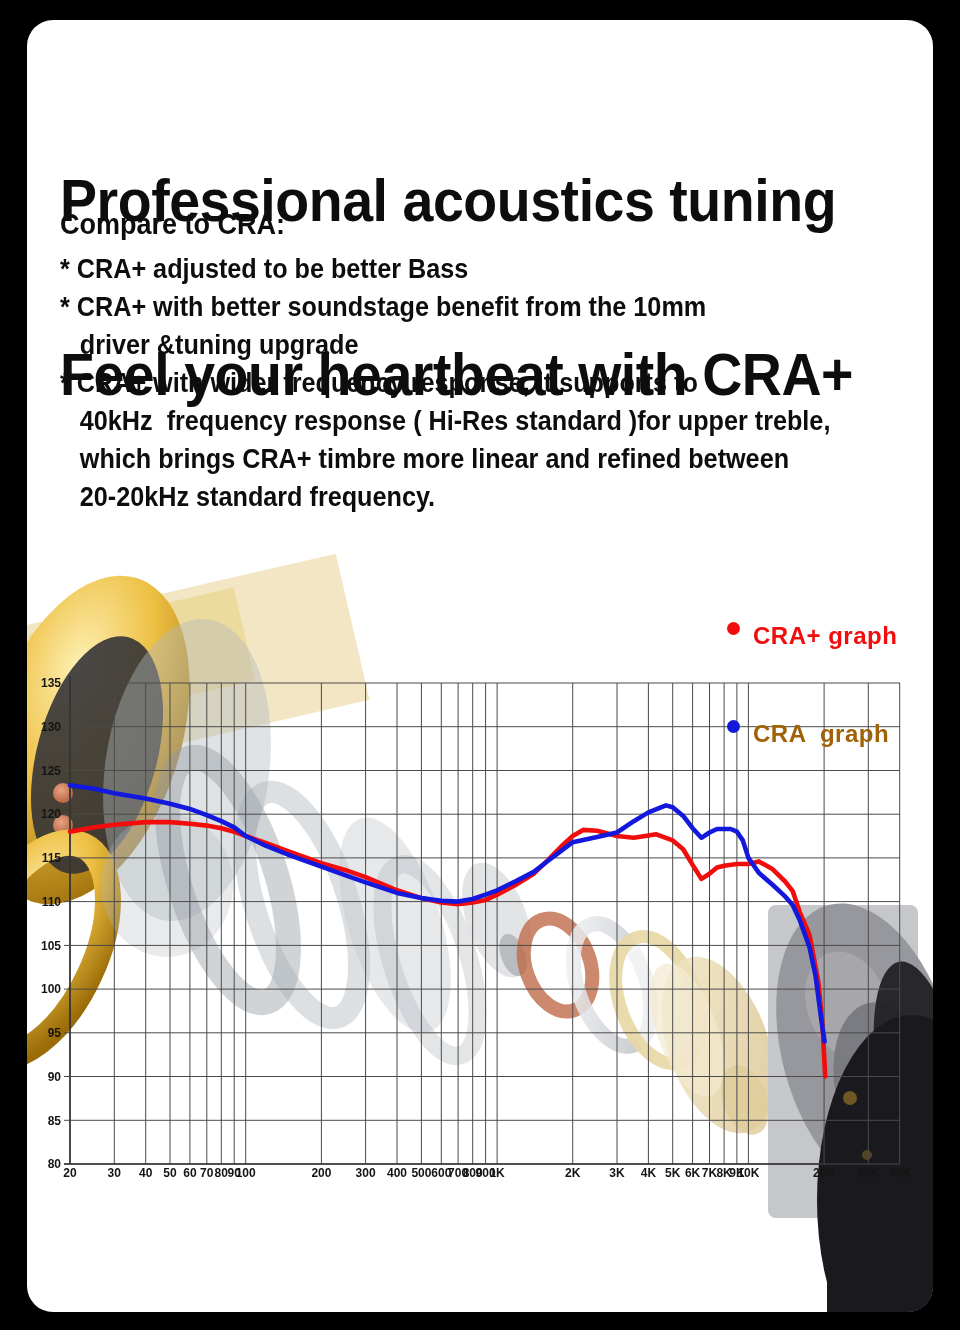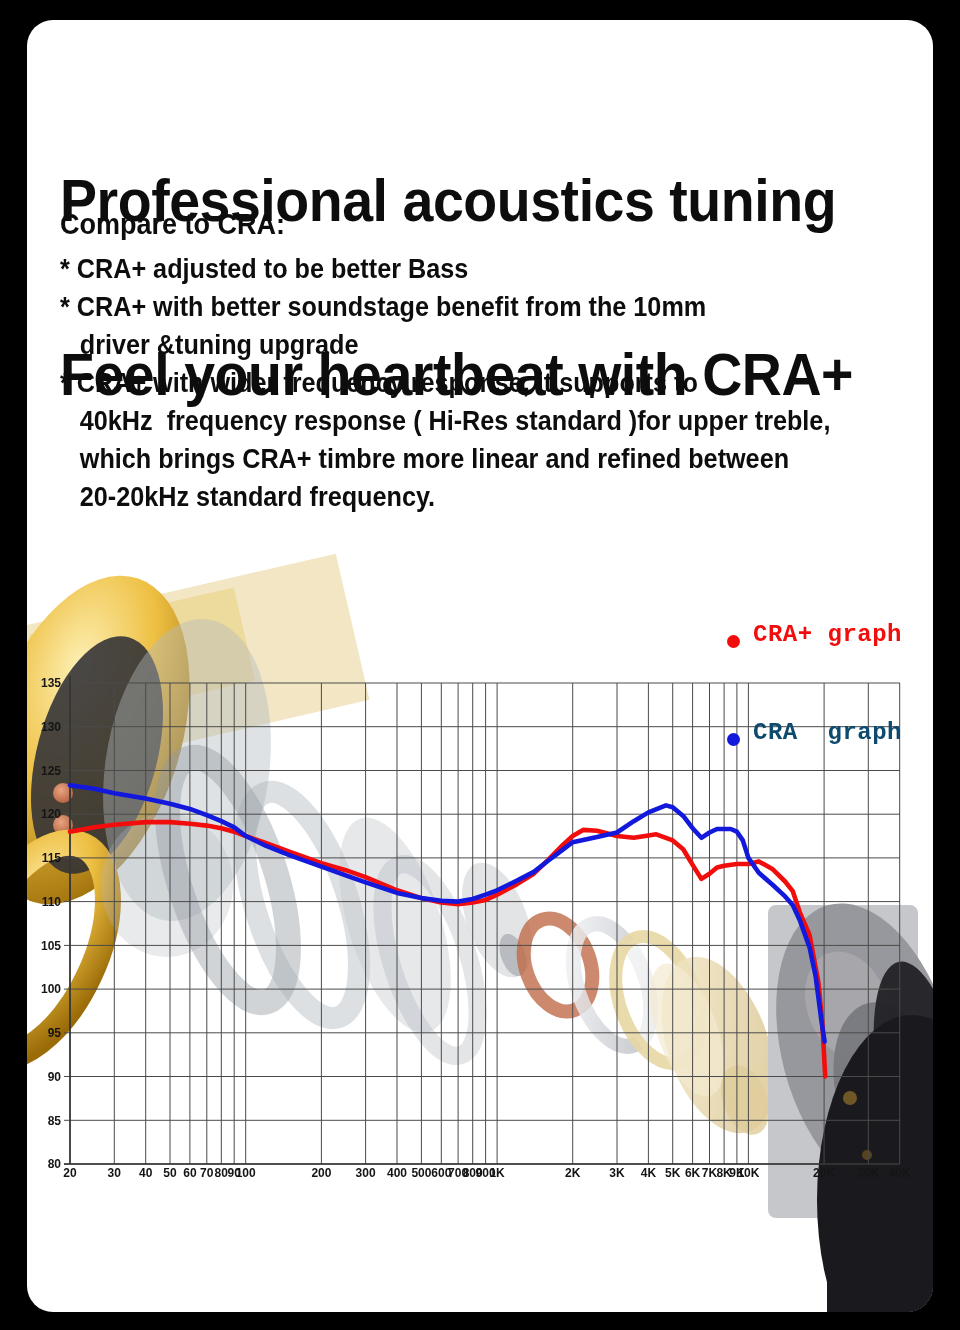--- a/index.html
+++ b/index.html
@@ -25,21 +25,21 @@
   }
   .bullet-list{
     left:33px;top:230px;font-size:28px;font-weight:700;line-height:38px;
     transform:scaleX(0.9);transform-origin:left top;
   }
   .bullet-line{white-space:pre;}
   .bullet-line.indent{padding-left:22px;}
   .legend{
     left:700px;top:546px;z-index:3;font-size:24px;font-weight:700;
   }
-  .legend-row{display:flex;align-items:flex-end;height:26px;margin-bottom:16px;font-family:Liberation Mono, monospace;}
+  .legend-row{display:flex;align-items:flex-start;height:26px;margin-bottom:16px;}
   .legend-dot{width:13px;height:13px;border-radius:50%;margin-right:13px;flex:none;}
   .legend-label{white-space:pre;letter-spacing:0.5px;}
   .tick{font:700 12px "Liberation Sans",sans-serif;fill:#151515;}
 </style>
 </head>
 <body>
 
 <div class="page">
 
   <svg id="photo-layer" class="layer" width="906" height="1292" viewBox="0 0 906 1292">
@@ -204,17 +204,17 @@
 
   <div class="txt bullet-list"><div class="bullet-line">* CRA+ adjusted to be better Bass</div><div class="bullet-line">* CRA+ with better soundstage benefit from the 10mm</div><div class="bullet-line indent">driver &amp;tuning upgrade</div><div class="bullet-line">* CRA+ with wider frequency response, it supports to</div><div class="bullet-line indent">40kHz  frequency response ( Hi-Res standard )for upper treble,</div><div class="bullet-line indent">which brings CRA+ timbre more linear and refined between</div><div class="bullet-line indent">20-20kHz standard frequency.</div></div>
 
   <div class="txt legend">
     <div class="legend-row">
       <span class="legend-dot" style="background: rgb(242, 13, 13);"></span>
       <span class="legend-label" style="color: rgb(242, 13, 13);">CRA+ graph</span>
     </div>
     <div class="legend-row">
       <span class="legend-dot" style="background: rgb(19, 24, 221);"></span>
-      <span class="legend-label" style="color: #0c4a6e;">CRA  graph</span>
+      <span class="legend-label" style="color: #a16207;">CRA  graph</span>
     </div>
   </div>
 
 </div>
 
 </body></html>

